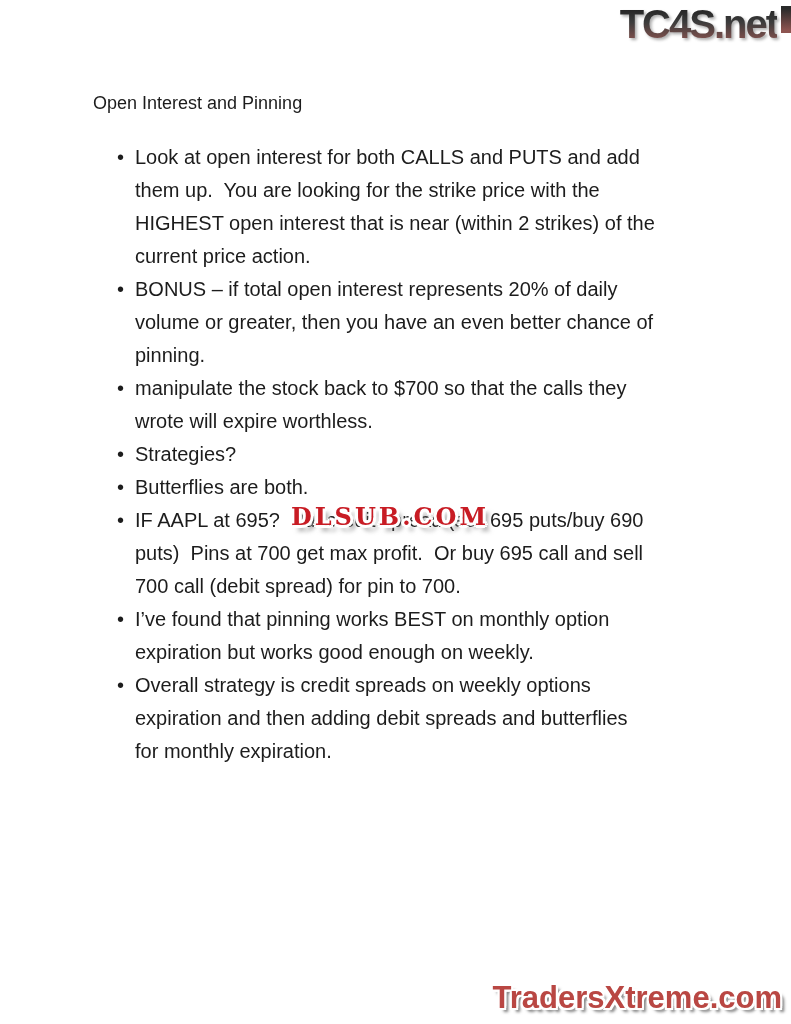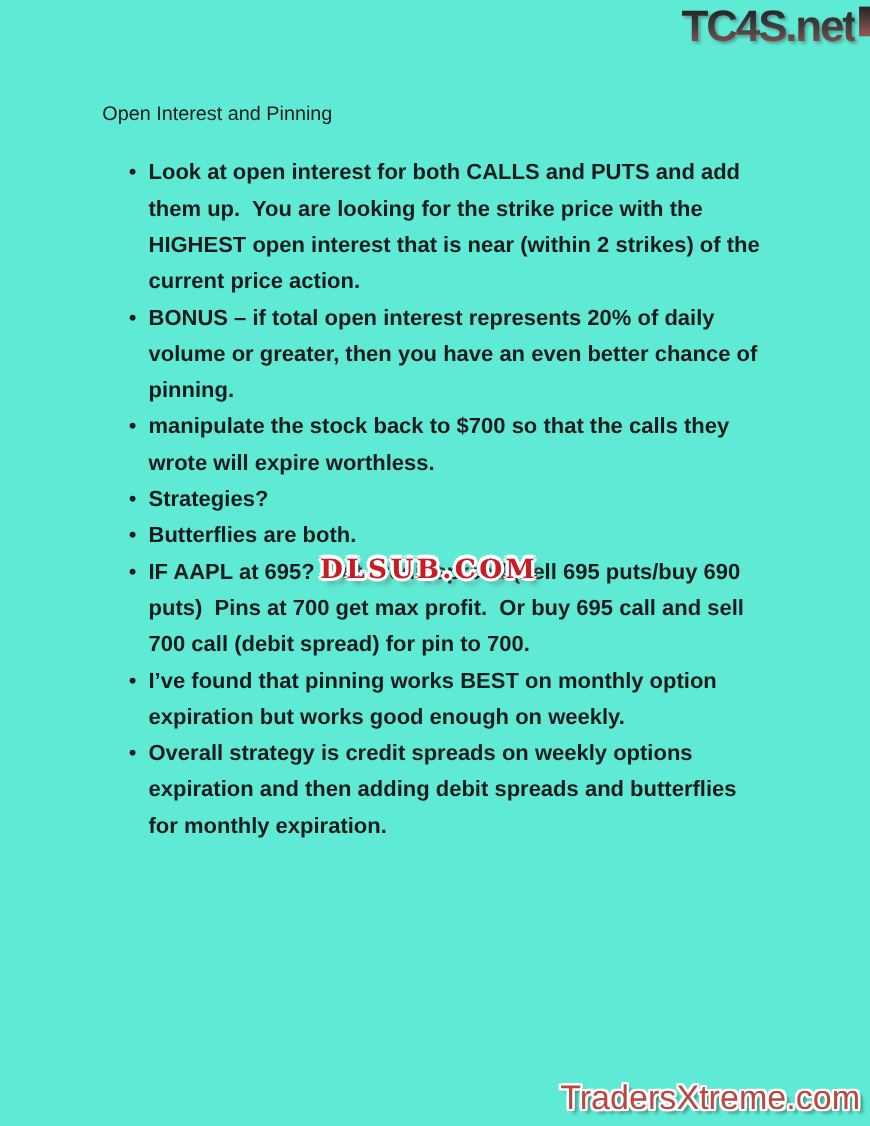--- a/index.html
+++ b/index.html
@@ -1,17 +1,17 @@
 <!DOCTYPE html>
 <html><head>
 <meta charset="utf-8">
 <style>
   html,body{margin:0;padding:0;background:#e8e8e8;}
   .page{
-    position:relative;width:791px;height:1024px;background:#5eead4;
+    position:relative;width:791px;height:1024px;background:#ffffff;
     font-family:"Liberation Sans",sans-serif;color:#1c1c1c;overflow:hidden;
     margin:0 auto;
   }
   
   .logo{
     position:absolute;top:2px;right:14px;
     font-size:40px;font-weight:bold;letter-spacing:-2px;
     background:linear-gradient(180deg,#1f1f1f 8%,#3c3c3c 45%,#8d5450 92%);
     -webkit-background-clip:text;background-clip:text;color:transparent;
     filter:drop-shadow(2px 2px 1.5px rgba(70,70,70,0.45));
@@ -21,39 +21,39 @@
     background:linear-gradient(180deg,#2a2a2a 10%,#8d5450 90%);
   }
   
   .title{position:absolute;left:93px;top:93px;font-size:18px;}
   .bullets{
     position:absolute;left:117px;top:141px;margin:0;padding:0;list-style:none;
     font-size:20px;line-height:33px;width:660px;
   }
   .bullets li{position:relative;padding-left:18px;margin:0;}
   .marker{position:absolute;left:0;top:0;}
-  .lines{white-space:pre;display:block;font-weight:bold;}
+  .lines{white-space:pre;display:block;}
   .obscured{display:block;white-space:pre;}
   .obscured .gap{display:inline-block;width:272px;}
   
   .watermark{
     position:absolute;left:250px;top:493px;width:280px;height:47px;
     display:flex;align-items:center;justify-content:center;
     font-family:"DejaVu Serif",serif;font-weight:bold;
     font-size:24px;letter-spacing:3px;color:#c81c24;
     text-shadow:
       -3px 0 0 #ffffff, 3px 0 0 #ffffff, 0 -3px 0 #ffffff, 0 3px 0 #ffffff,
       -2px -2px 0 #ffffff, 2px -2px 0 #ffffff, -2px 2px 0 #ffffff, 2px 2px 0 #ffffff,
       5px 6px 4px rgba(110,110,110,0.6);
     z-index:5;
   }
   
   .footer{
     position:absolute;right:9px;bottom:8px;
-    font-size:31px;font-weight:normal;letter-spacing:0;
+    font-size:31px;font-weight:bold;letter-spacing:0;
     color:#b94743;
     text-shadow:
       -2px 0 0 #ffffff, 2px 0 0 #ffffff, 0 -2px 0 #ffffff, 0 2px 0 #ffffff,
       -2px -2px 0 #ffffff, 2px -2px 0 #ffffff, -2px 2px 0 #ffffff, 2px 2px 0 #ffffff,
       4px 4px 3px rgba(60,60,60,0.65);
   }
 </style>
 </head>
 <body>
 

